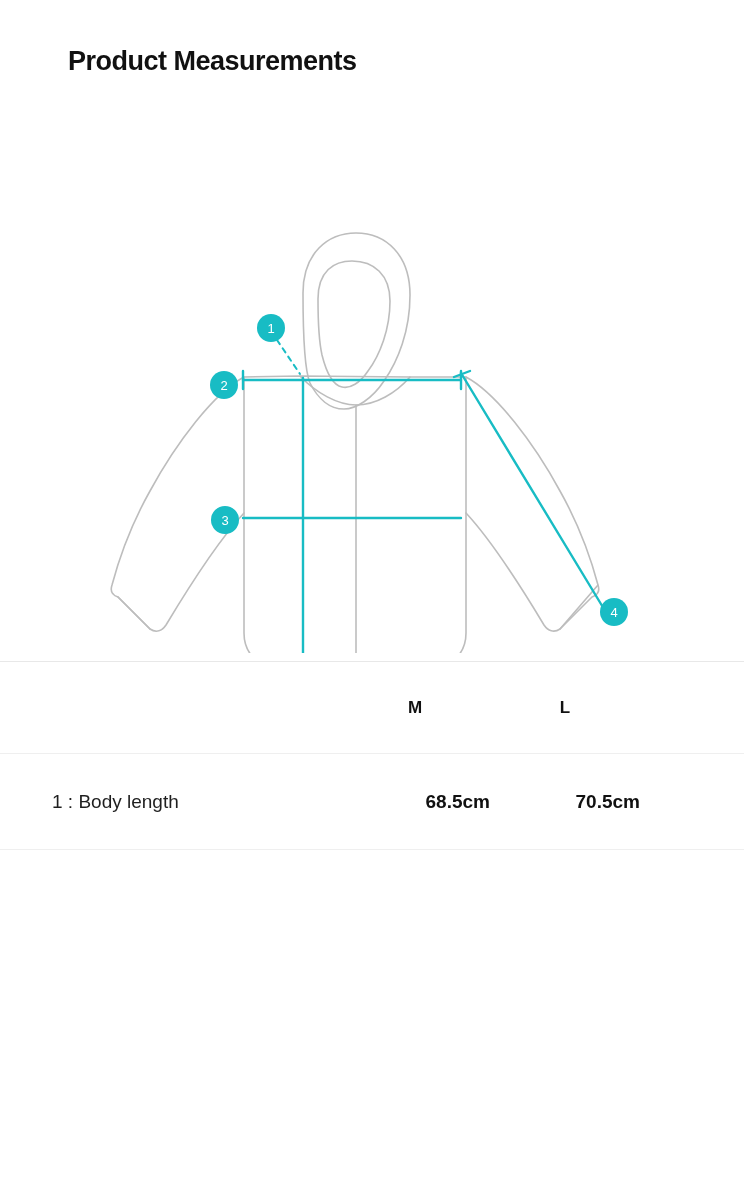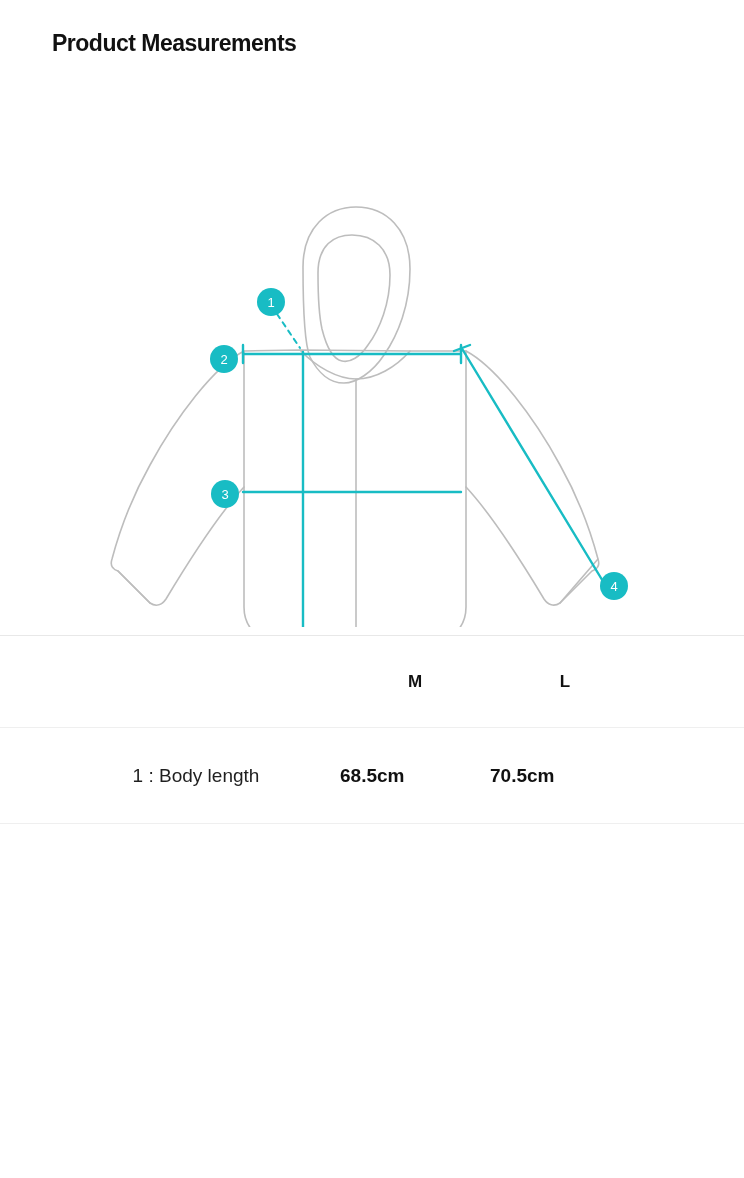--- a/index.html
+++ b/index.html
@@ -16,25 +16,25 @@
     position: relative;
     overflow: hidden;
   }
   .page {
     width: 744px;
     height: 1178px;
     padding: 0;
     position: relative;
   }
   .page-title {
-    font-size: 23px;
+    font-size: 27px;
     font-weight: bold;
     letter-spacing: -0.5px;
     color: #111111;
-    margin: 0;
+    margin: 16px;
     padding: 30px 0 0 52px;
   }
   .diagram-wrap {
     width: 744px;
     height: 560px;
     position: relative;
     margin-top: 10px;
   }
   .diagram-wrap svg {
     display: block;
@@ -64,25 +64,25 @@
   table.measure-table thead th.label-head {
     text-align: left;
     padding-left: 52px;
     font-weight: normal;
   }
   table.measure-table tbody td {
     border-bottom: 1px solid #efefef;
     height: 96px;
     font-size: 19px;
     color: #1f1f1f;
-    text-align: left;
+    text-align: right;
     padding: 0;
   }
   table.measure-table tbody td.row-label {
-    text-align: center;
+    text-align: left;
     padding-left: 52px;
     font-size: 19px;
     color: #1f1f1f;
   }
   table.measure-table tbody td.value {
     font-weight: bold;
     font-size: 19px;
     color: #111111;
   }
 </style>

